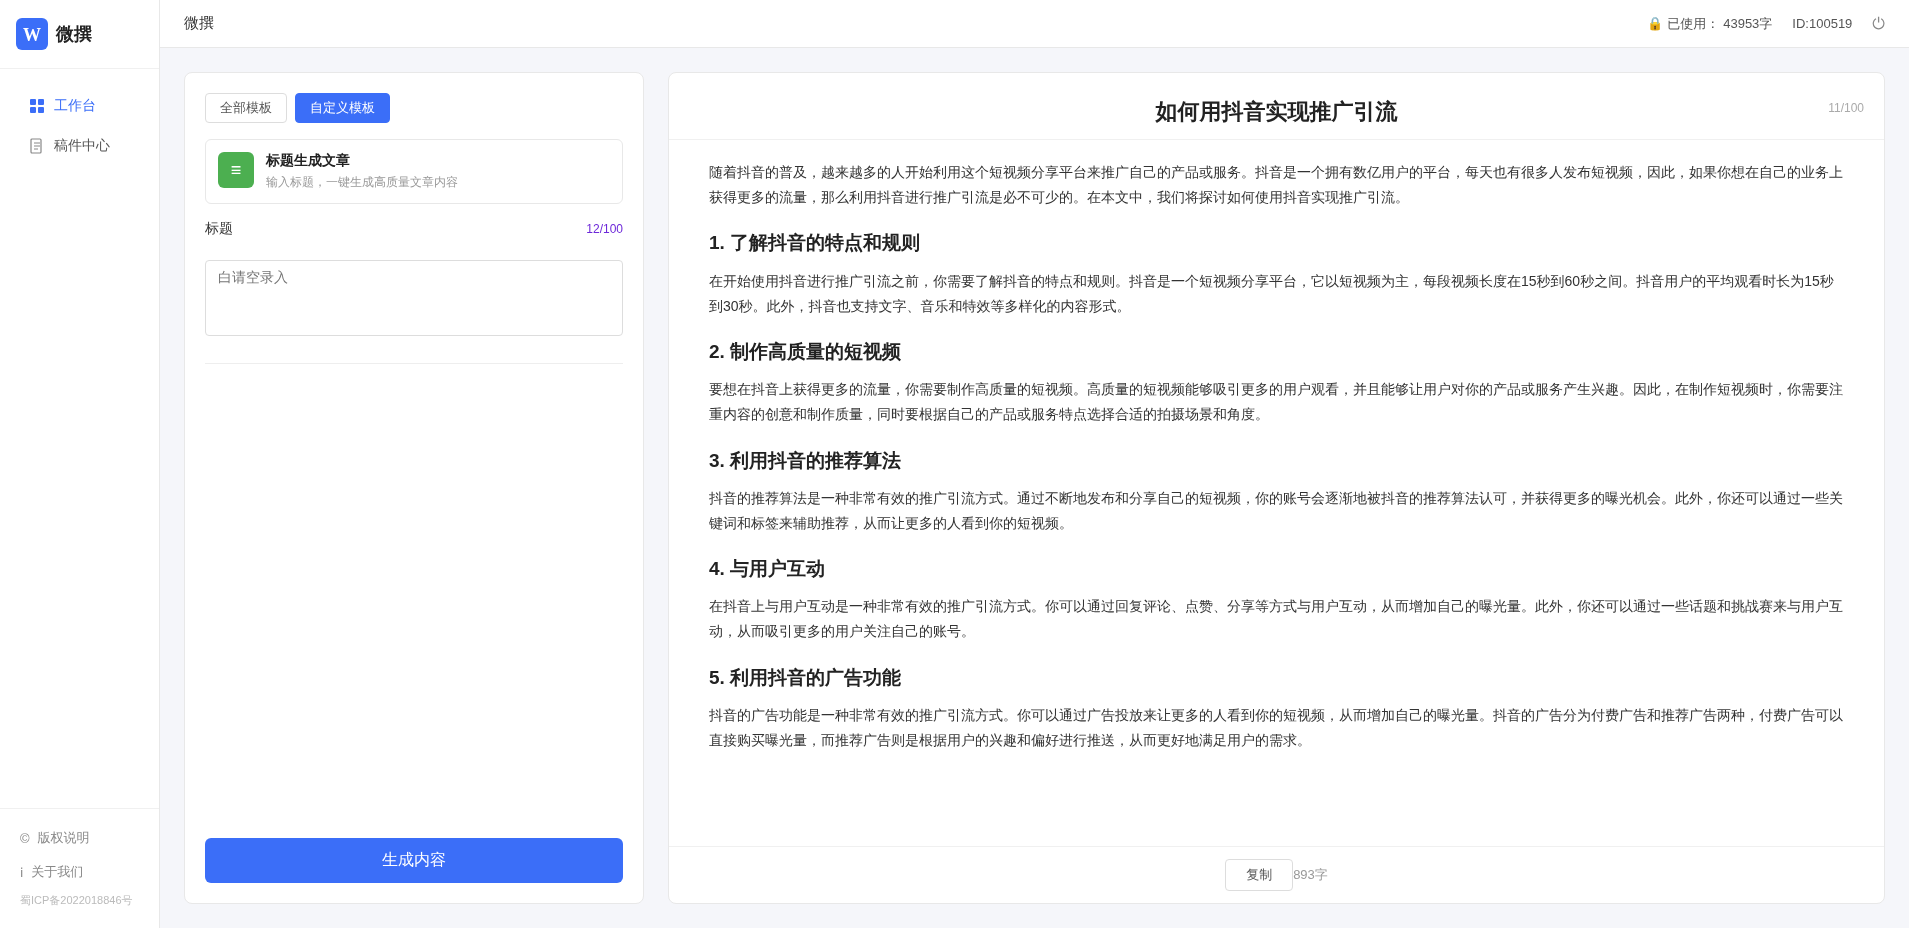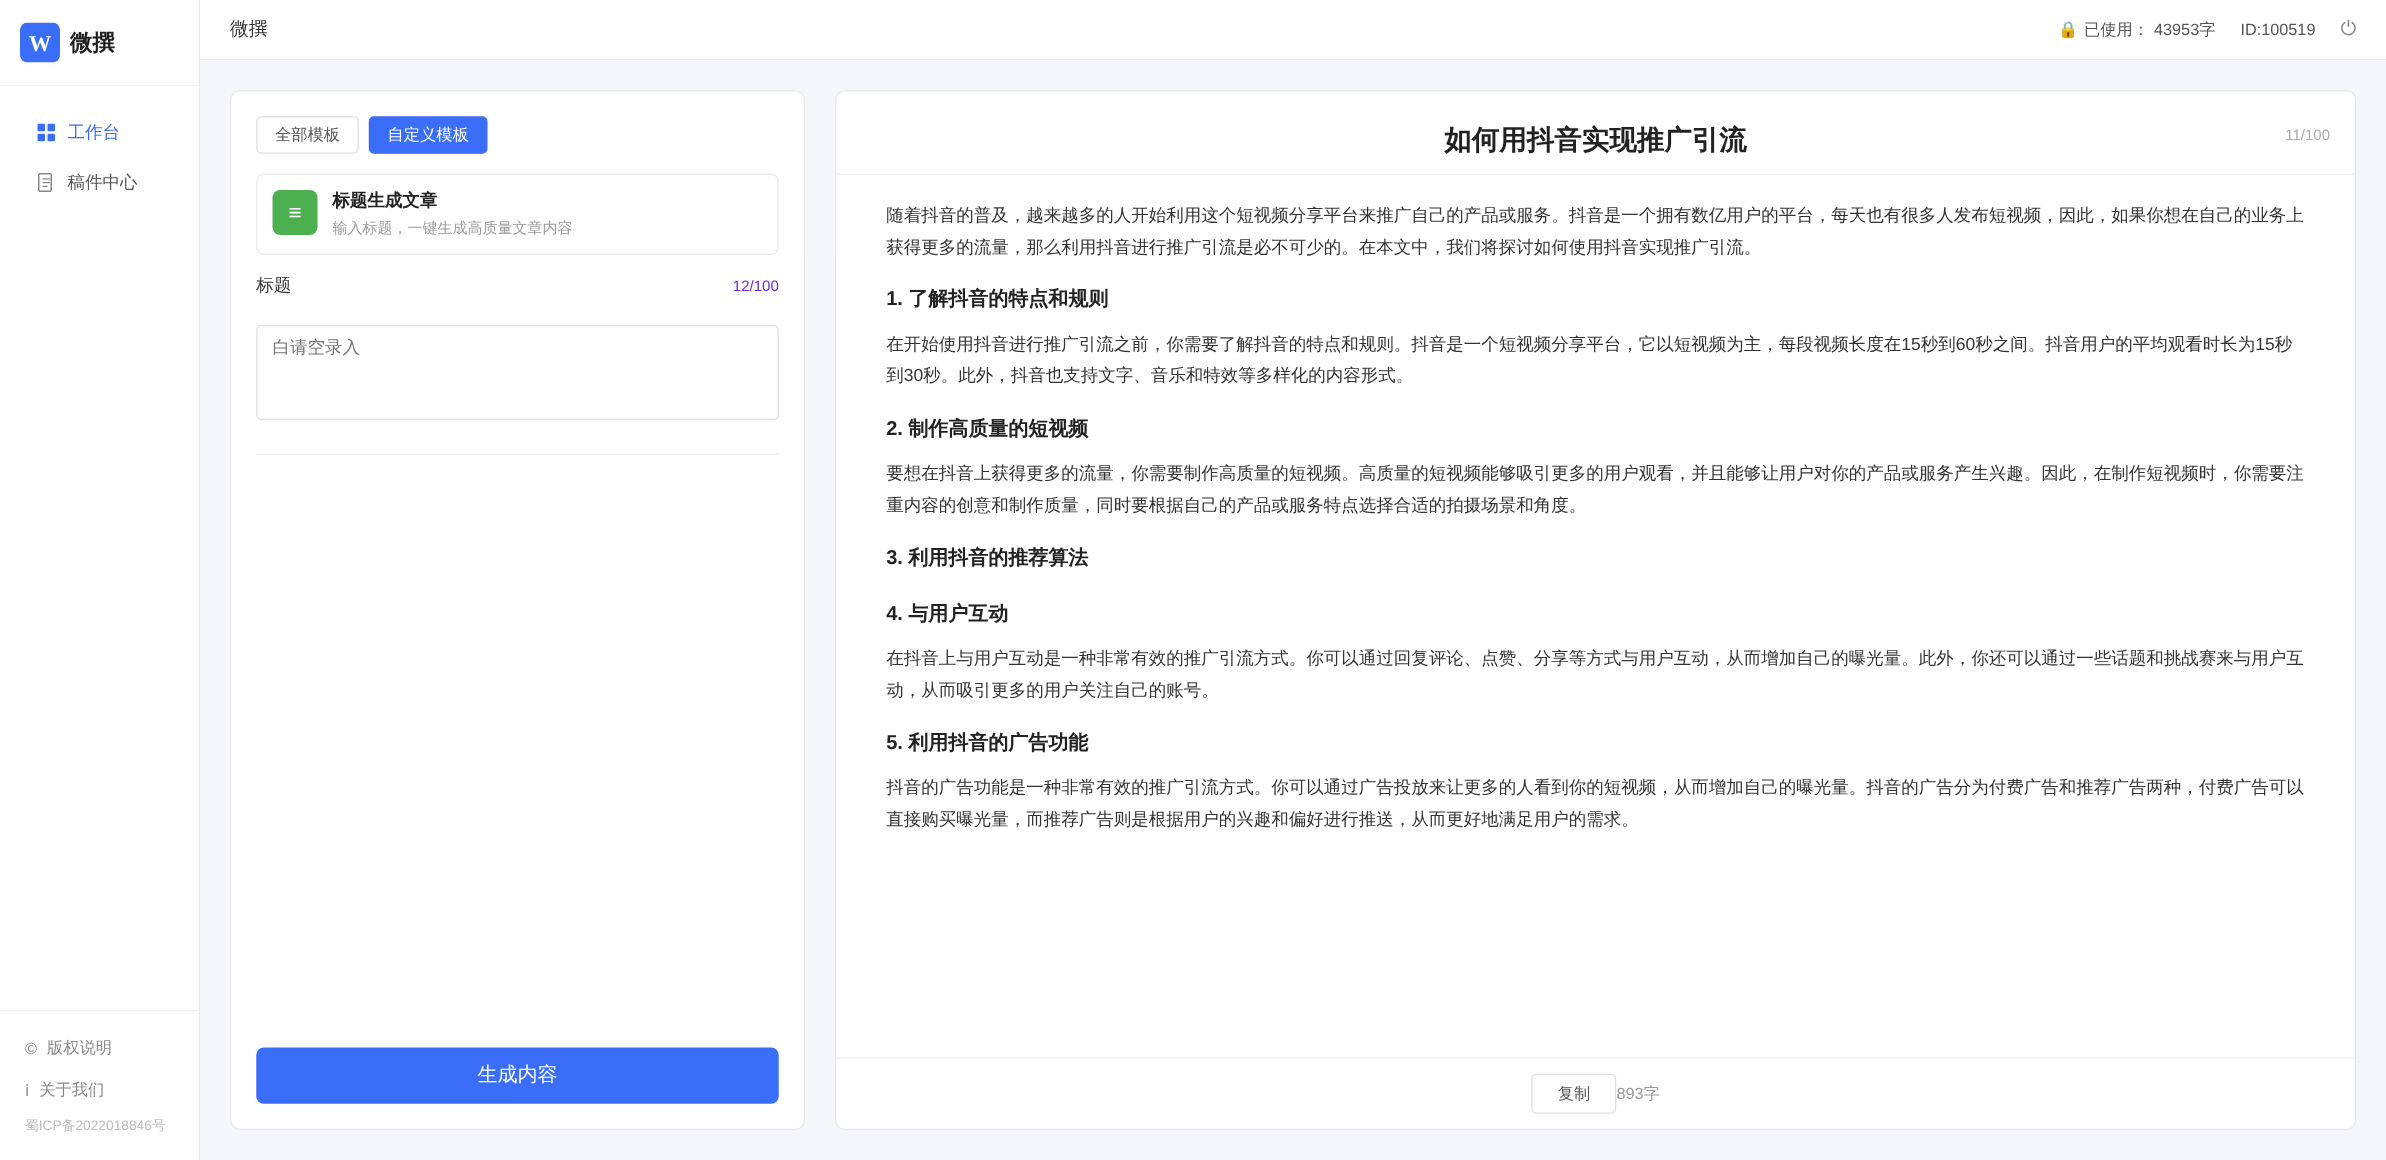--- a/index.html
+++ b/index.html
@@ -291,21 +291,21 @@
     .article-body {
       flex: 1;
       overflow-y: auto;
       padding: 20px 40px;
       line-height: 1.8;
       color: #333;
       font-size: 14px;
     }
     .article-body p { margin-bottom: 14px; }
     .article-body h3 {
-      font-size: 16px;
+      font-size: 19px;
       font-weight: 600;
       color: #222;
       margin: 16px 0 8px;
     }
     .article-footer {
       padding: 12px 24px;
       border-top: 1px solid #f0f0f0;
       display: flex;
       justify-content: center;
       align-items: center;
@@ -458,20 +458,21 @@
       </div>
 
       <div class="article-body" id="article-body">
 
       <p>随着抖音的普及，越来越多的人开始利用这个短视频分享平台来推广自己的产品或服务。抖音是一个拥有数亿用户的平台，每天也有很多人发布短视频，因此，如果你想在自己的业务上获得更多的流量，那么利用抖音进行推广引流是必不可少的。在本文中，我们将探讨如何使用抖音实现推广引流。</p>
           <h3>1.  了解抖音的特点和规则</h3>
           <p>在开始使用抖音进行推广引流之前，你需要了解抖音的特点和规则。抖音是一个短视频分享平台，它以短视频为主，每段视频长度在15秒到60秒之间。抖音用户的平均观看时长为15秒到30秒。此外，抖音也支持文字、音乐和特效等多样化的内容形式。</p>
           <h3>2.  制作高质量的短视频</h3>
           <p>要想在抖音上获得更多的流量，你需要制作高质量的短视频。高质量的短视频能够吸引更多的用户观看，并且能够让用户对你的产品或服务产生兴趣。因此，在制作短视频时，你需要注重内容的创意和制作质量，同时要根据自己的产品或服务特点选择合适的拍摄场景和角度。</p>
           <h3>3.  利用抖音的推荐算法</h3>
+          <p>抖音的推荐算法是一种非常有效的推广引流方式。通过不断地发布和分享自己的短视频，你的账号会逐渐地被抖音的推荐算法认可，并获得更多的曝光机会。此外，你还可以通过一些关键词和标签来辅助推荐，从而让更多的人看到你的短视频。</p>
           <h3>4.  与用户互动</h3>
           <p>在抖音上与用户互动是一种非常有效的推广引流方式。你可以通过回复评论、点赞、分享等方式与用户互动，从而增加自己的曝光量。此外，你还可以通过一些话题和挑战赛来与用户互动，从而吸引更多的用户关注自己的账号。</p>
           <h3>5.  利用抖音的广告功能</h3>
           <p>抖音的广告功能是一种非常有效的推广引流方式。你可以通过广告投放来让更多的人看到你的短视频，从而增加自己的曝光量。抖音的广告分为付费广告和推荐广告两种，付费广告可以直接购买曝光量，而推荐广告则是根据用户的兴趣和偏好进行推送，从而更好地满足用户的需求。</p>
         </div>
 
       <div class="article-footer">
         <button class="copy-btn">复制</button>
         <span class="word-count">893字</span>
       </div>

